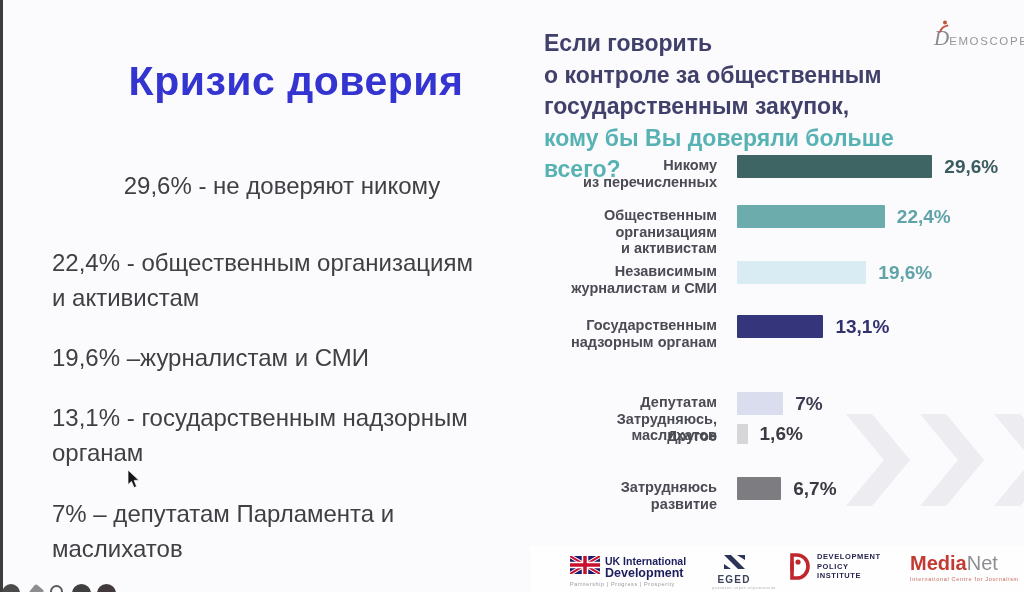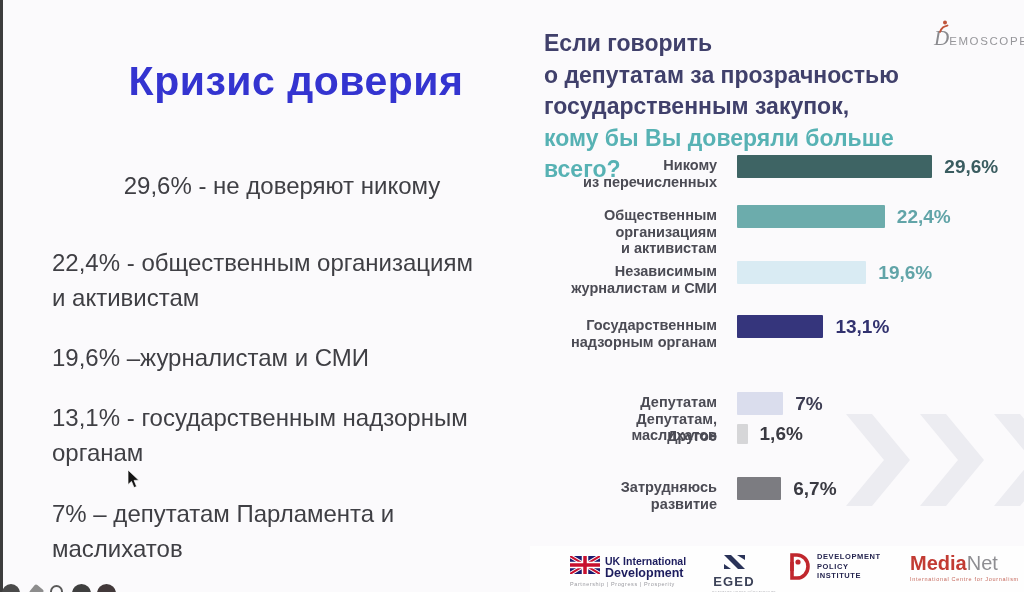--- a/index.html
+++ b/index.html
@@ -61,21 +61,21 @@
   
   .chevrons{position:absolute;left:846px;top:408px;width:178px;height:104px;overflow:hidden;pointer-events:none;}
 
   
   .footer-band{position:absolute;left:530px;top:546px;width:494px;height:46px;background:#fefefe;}
   .logo{position:absolute;white-space:nowrap;}
   .uk-logo{left:570px;top:556px;display:flex;align-items:flex-start;}
   .uk-text{margin-left:5px;color:#1d1d5e;font-weight:bold;font-size:10.5px;line-height:11.5px;}
   .uk-tagline{position:absolute;left:570px;top:581px;font-size:5.5px;color:#9a9aa0;letter-spacing:.6px;}
   .eged-logo{left:712px;top:555px;width:44px;text-align:center;}
-  .eged-label{font-size:13px;letter-spacing:1.2px;color:#3c4258;margin-top:1px;font-weight:bold;}
+  .eged-label{font-size:10px;letter-spacing:1.2px;color:#3c4258;margin-top:1px;font-weight:bold;}
   .eged-sub{font-size:4px;color:#b7b7bc;letter-spacing:.4px;}
   .dpi-logo{left:786px;top:552px;display:flex;align-items:center;}
   .dpi-text{margin-left:6px;color:#25254f;font-weight:bold;font-size:7.5px;line-height:9.5px;letter-spacing:.6px;}
   .dpi-text span{display:block;}
   .medianet-logo{left:910px;top:552px;}
   .mn-media{font-size:20px;font-weight:bold;color:#c23b33;}
   .mn-net{font-size:20px;color:#8e8e92;}
   .mn-tagline{font-size:5.5px;color:#c66a5e;letter-spacing:.7px;margin-top:1px;}
 
   
@@ -114,21 +114,21 @@
 </div>
 
 <div class="cursor">
   <svg width="14" height="21" viewBox="0 0 14 21">
     <path d="M1,1 L1,15.5 L4.5,12.4 L7,18.6 L9.6,17.5 L7.1,11.4 L11.8,11.2 Z" fill="#151515" stroke="#ffffff" stroke-width="0.7"></path>
   </svg>
 </div>
 
 <div class="chart-title" style="color: rgb(64, 64, 107);">
   <span>Если говорить</span>
-  <span>о депутатам за прозрачностью</span>
+  <span>о контроле за общественным</span>
   <span>государственным закупок,</span>
   <span class="hl" style="color: rgb(87, 178, 180);">кому бы Вы доверяли больше всего?</span>
 </div>
 
 <div class="demoscope">
   <svg width="12" height="13" viewBox="0 0 12 13">
     <circle cx="7" cy="2.5" r="2" fill="#c0543a"></circle>
     <path d="M2,12 C4,7 6,6.5 9.5,5.5" stroke="#c0543a" stroke-width="1.8" fill="none" stroke-linecap="round"></path>
   </svg>
   <span class="dm-d">D</span><span class="dm-rest">EMOSCOPE</span>
@@ -183,21 +183,21 @@
   </div>
   <div class="cbar-wrap">
     <div class="cbar" style="width: 86.46px; background: rgb(53, 53, 124);"></div>
     <div class="cval" style="color: rgb(50, 50, 111);">13,1%</div>
   </div>
 </div>
 
 <div class="crow r5">
   <div class="clabel">
     <span>Депутатам</span>
-    <span>Депутатам,</span>
+    <span>Затрудняюсь,</span>
     <span>маслихатов</span>
   </div>
   <div class="cbar-wrap">
     <div class="cbar" style="width: 46.2px; background: rgb(218, 221, 237);"></div>
     <div class="cval" style="color: rgb(60, 60, 82);">7%</div>
   </div>
 </div>
 
 <div class="crow r6">
   <div class="clabel single">

